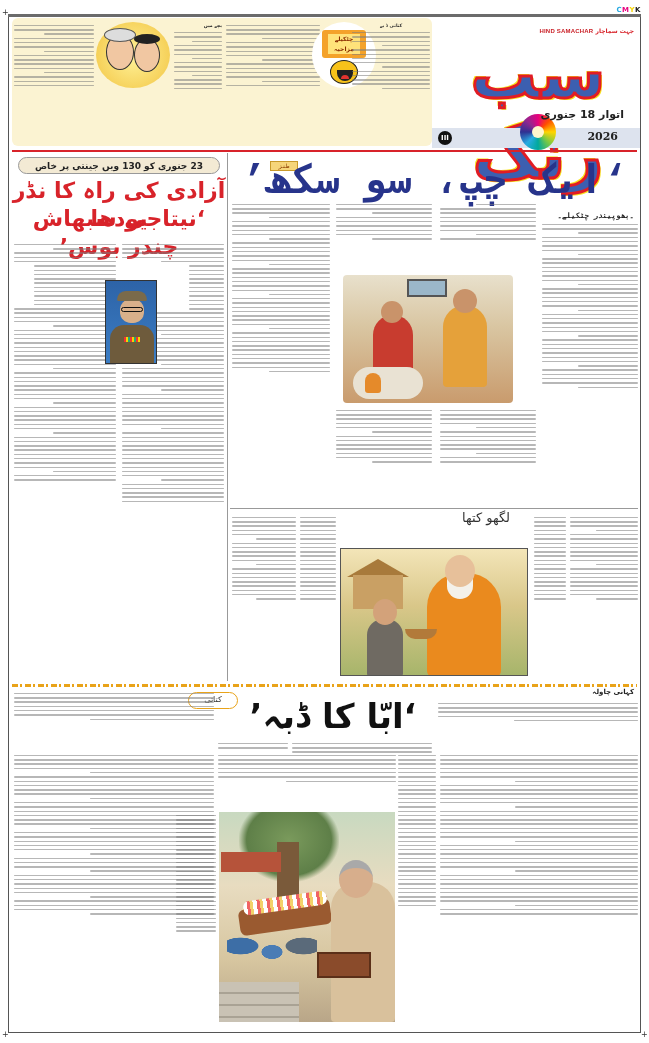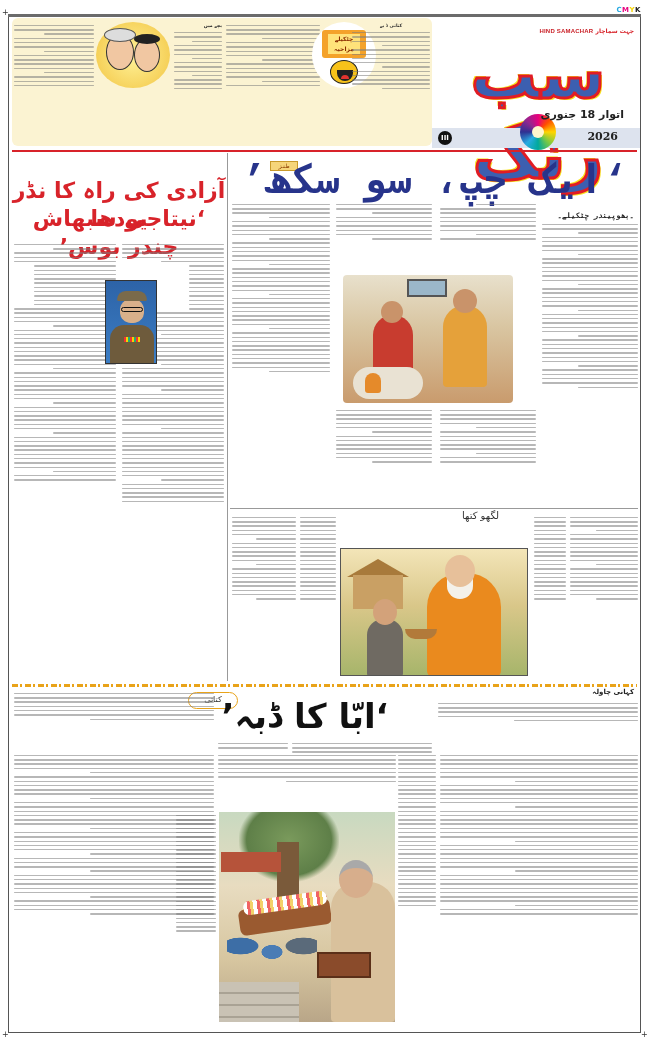--- a/index.html
+++ b/index.html
@@ -69,38 +69,38 @@
   .illus-satire .h1 { position: absolute; left: 38px; top: 26px; width: 22px; height: 22px; background: #c9936a; border-radius: 50%; }
   .illus-satire .h2 { position: absolute; left: 110px; top: 14px; width: 24px; height: 24px; background: #c9936a; border-radius: 50%; }
   .illus-satire .tv { position: absolute; left: 64px; top: 4px; width: 40px; height: 18px; background: #9bb7c9; border: 2px solid #555; }
   .illus-satire .cloud { position: absolute; left: 10px; top: 92px; width: 70px; height: 32px; background: #e9e2d3; border-radius: 16px; }
   .illus-satire .monk { position: absolute; left: 22px; top: 98px; width: 16px; height: 20px; background: #e58a2a; border-radius: 8px 8px 3px 3px; }
   .hrule { position: absolute; height: 1px; background: #999; }
 
   
   .edu { position: absolute; left: 230px; top: 510px; width: 410px; height: 168px; }
   .edu-title { position: absolute; left: 105px; top: 4px; width: 200px; text-align: center; direction: rtl; font-size: 22px; font-weight: bold; color: #111; line-height: 26px; }
-  .edu-tag { position: absolute; left: 232px; top: 0px; font-size: 10px; direction: rtl; color: #333; }
+  .edu-tag { position: absolute; left: 232px; top: 0px; font-size: 13px; direction: rtl; color: #333; }
   .illus-edu { position: absolute; left: 110px; top: 38px; width: 188px; height: 128px; border: 1px solid #555; overflow: hidden;
     background: linear-gradient(180deg, #f3e5b8 0%, #d9c789 45%, #a7b56b 100%); }
   .illus-edu .hut { position: absolute; left: 12px; top: 26px; width: 50px; height: 34px; background: #c9a064; }
   .illus-edu .roof { position: absolute; left: 6px; top: 10px; width: 0; height: 0; border-left: 31px solid transparent; border-right: 31px solid transparent; border-bottom: 18px solid #a87a3b; }
   .illus-edu .sage { position: absolute; left: 86px; top: 24px; width: 74px; height: 104px; background: #ea8a1e; border-radius: 34px 34px 6px 6px; }
   .illus-edu .sage-head { position: absolute; left: 104px; top: 6px; width: 30px; height: 32px; background: #e7c09a; border-radius: 50%; }
   .illus-edu .beard { position: absolute; left: 106px; top: 26px; width: 26px; height: 24px; background: #f4f1ea; border-radius: 0 0 14px 14px; }
   .illus-edu .boy { position: absolute; left: 26px; top: 70px; width: 36px; height: 58px; background: #6f6a62; border-radius: 16px 16px 4px 4px; }
   .illus-edu .boy-head { position: absolute; left: 32px; top: 50px; width: 24px; height: 26px; background: #d3a27a; border-radius: 50%; }
   .illus-edu .bowl { position: absolute; left: 64px; top: 80px; width: 32px; height: 10px; background: #b27a3a; border-radius: 0 0 14px 14px; }
 
   .dash-rule { position: absolute; left: 12px; top: 684px; width: 625px; height: 3px;
     background: repeating-linear-gradient(90deg, #e9a319 0 6px, transparent 6px 8px, #e9a319 8px 10px, transparent 10px 13px); }
 
   
   .story { position: absolute; left: 12px; top: 688px; width: 628px; height: 345px; }
-  .story-title { position: absolute; left: 148px; top: 8px; width: 290px; text-align: center; direction: rtl; font-size: 34px; font-weight: bold; color: #111; line-height: 40px; letter-spacing: 4px; }
+  .story-title { position: absolute; left: 176px; top: 8px; width: 290px; text-align: center; direction: rtl; font-size: 34px; font-weight: bold; color: #111; line-height: 40px; letter-spacing: 4px; }
   .story-tag { position: absolute; left: 176px; top: 4px; width: 50px; height: 17px; border: 1.5px solid #e9a319; border-radius: 9px; background: #fff; text-align: center; font-size: 8px; line-height: 14px; direction: rtl; color: #333; }
   .story-byline { position: absolute; right: 6px; top: 0px; font-size: 7px; font-weight: bold; direction: rtl; color: #222; }
   .illus-story { position: absolute; left: 207px; top: 124px; width: 176px; height: 210px; overflow: hidden;
     background: linear-gradient(180deg, #c8d9c0 0%, #e8dcc0 35%, #d7c6a0 70%, #b9a688 100%); }
   .illus-story .tree { position: absolute; left: 20px; top: 0; width: 100px; height: 70px; background: radial-gradient(ellipse at 50% 40%, #7a9a5c 0%, #5e7f48 60%, transparent 72%); }
   .illus-story .trunk { position: absolute; left: 58px; top: 30px; width: 22px; height: 60px; background: #7a5a3a; }
   .illus-story .shop { position: absolute; left: 2px; top: 40px; width: 60px; height: 20px; background: #b6533a; }
   .illus-story .bier { position: absolute; left: 20px; top: 92px; width: 92px; height: 26px; background: #9a5a30; border-radius: 6px; transform: rotate(-8deg); }
   .illus-story .flowers { position: absolute; left: 24px; top: 84px; width: 84px; height: 14px; background: repeating-linear-gradient(90deg, #fff 0 4px, #f06464 4px 7px, #f3d26a 7px 10px); border-radius: 6px; transform: rotate(-8deg); }
   .illus-story .man { position: absolute; left: 112px; top: 70px; width: 64px; height: 140px; background: #d9c19c; border-radius: 26px 26px 4px 4px; }
@@ -224,20 +224,21 @@
   <div class="date-band"></div>
   <div class="flower"></div>
   <div class="date-line1">اتوار 18 جنوری</div>
   <div class="date-line2">2026</div>
   <div class="page-no">III</div>
 </header>
 
 <div class="red-rule"></div>
 
 <article class="netaji">
+  <div class="kicker">23 جنوری کو 130 ویں جینتی پر خاص</div>
   <h1 class="netaji-h1">آزادی کی راہ کا نڈر یودھا</h1>
   <h2 class="netaji-h2">‘نیتاجی سبھاش چندر بوس’</h2>
 
   <div class="col" style="left:110px;top:88px;width:102px;">
     <div class="utxt">
       <span class="line"></span>
         <span class="line"></span>
         <span class="line"></span>
         <span class="line"></span>
         <span class="line short"></span>

